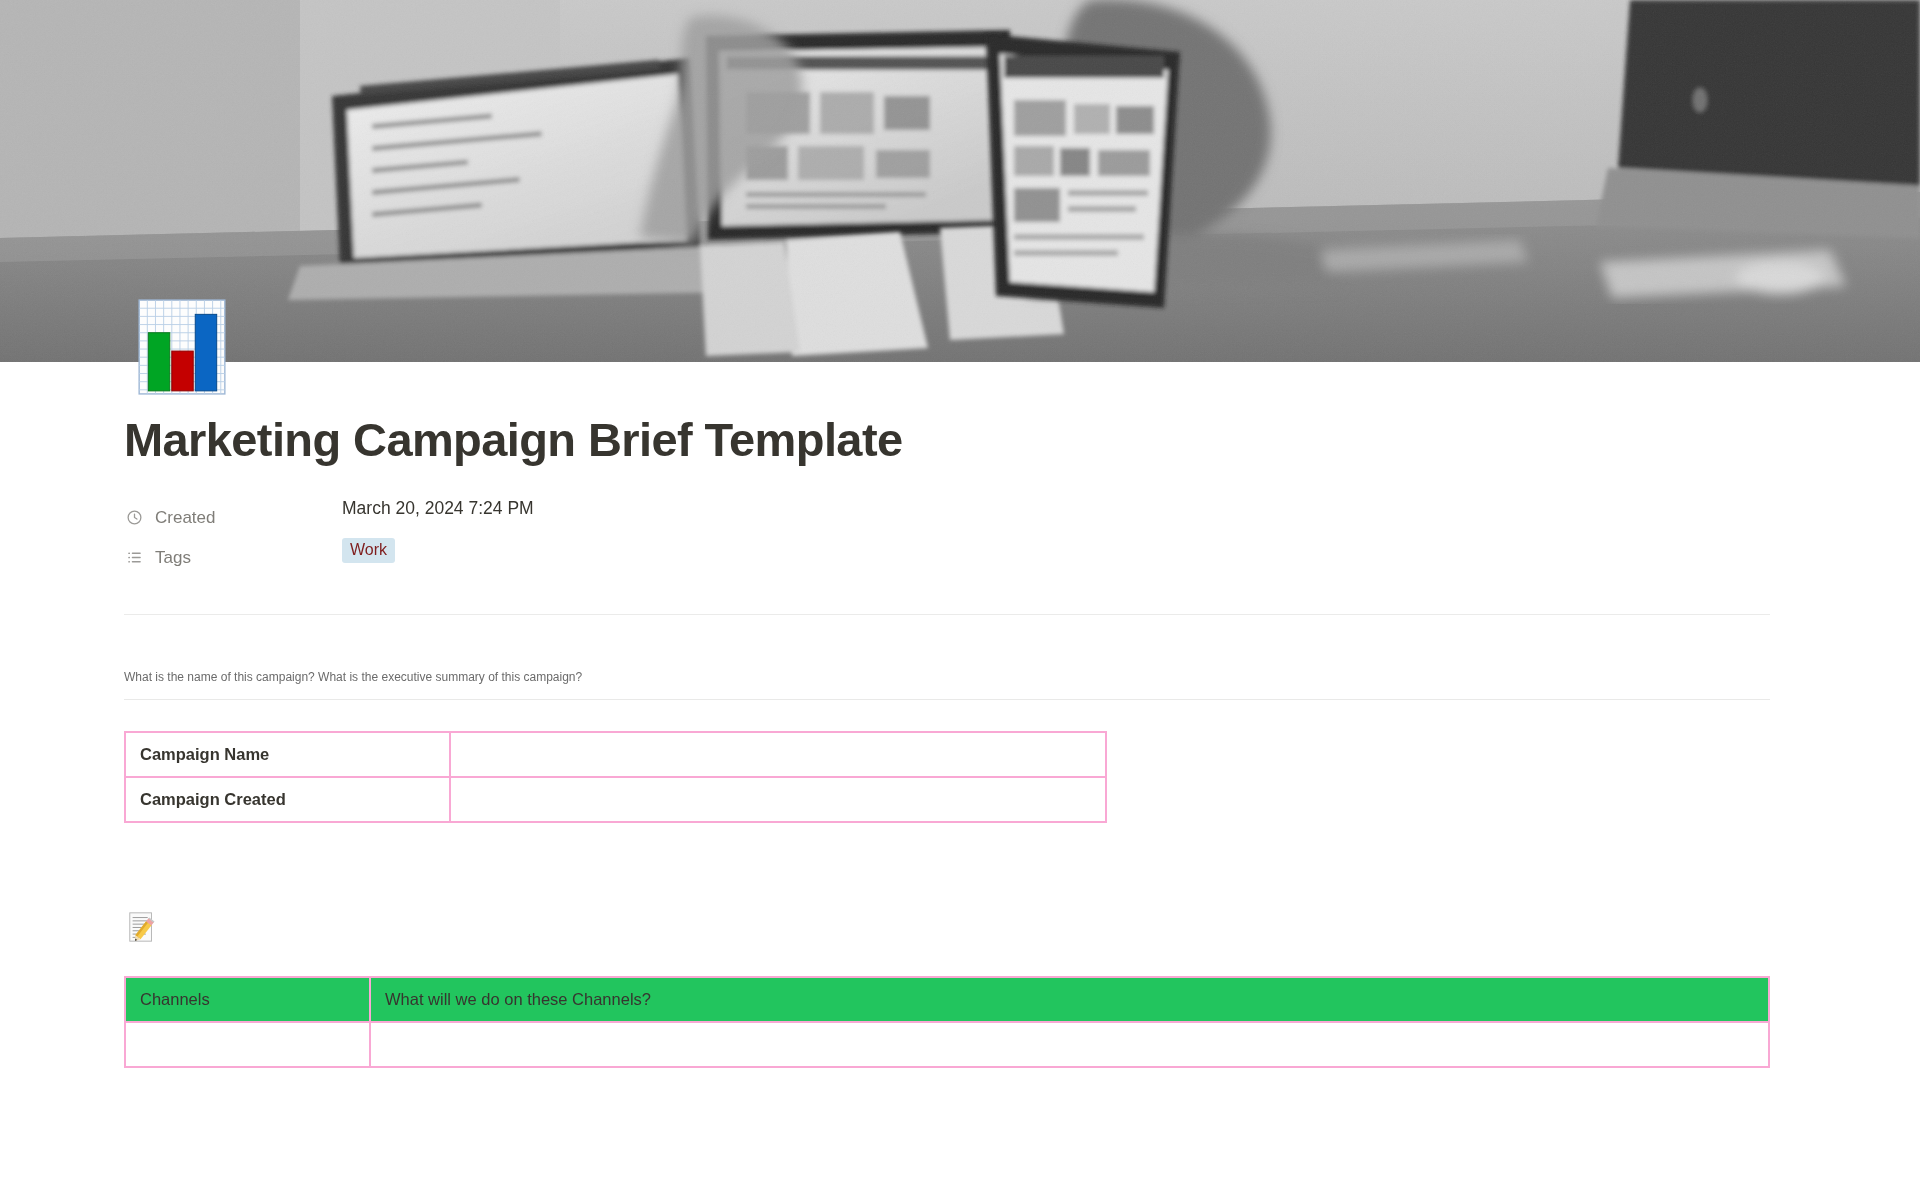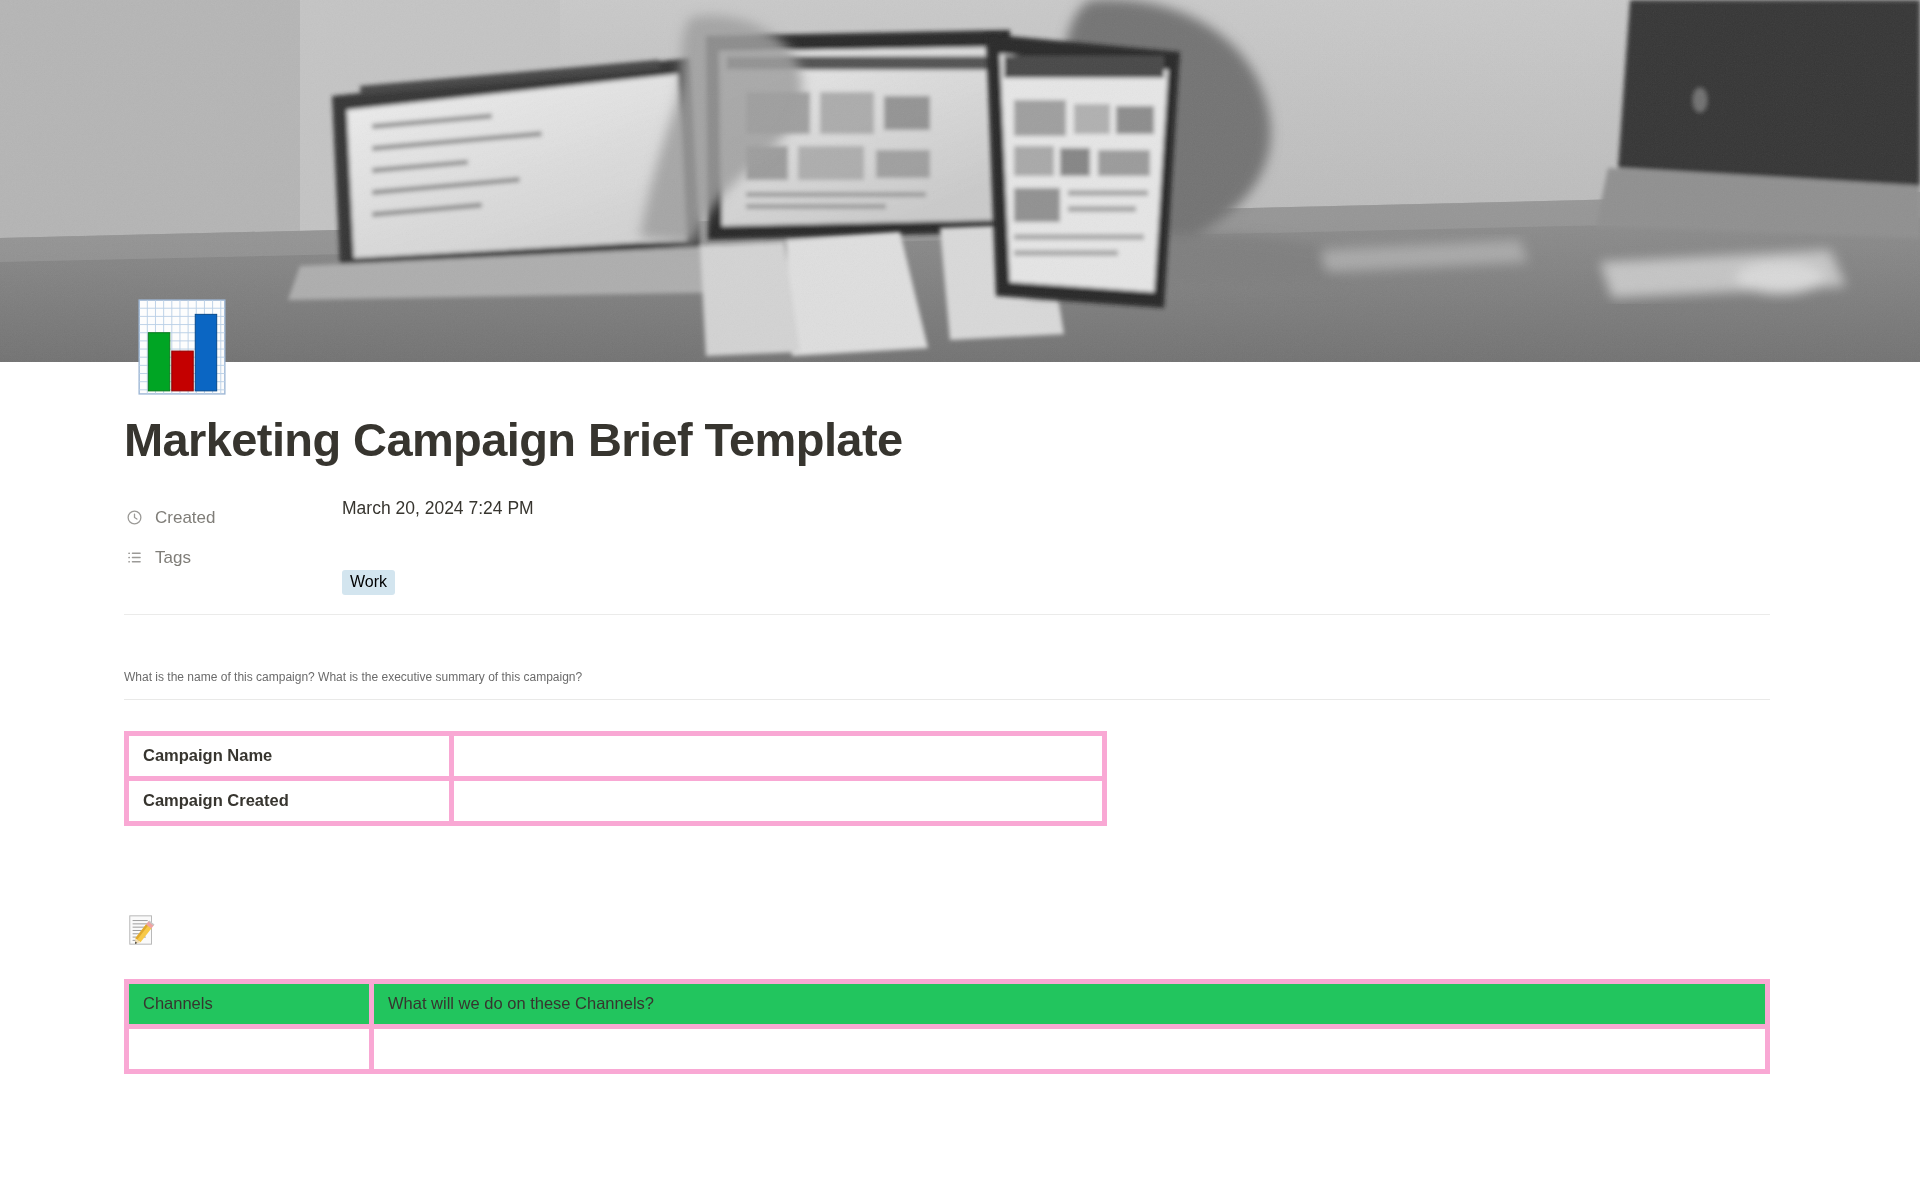--- a/index.html
+++ b/index.html
@@ -80,26 +80,25 @@
     flex: 0 0 20px;
   }
   .prop-icon svg { display:block; width: 17px; height: 17px; }
   .prop-val {
     color: #37352f;
     font-size: 17.5px;
   }
   .tag-pill {
     display: inline-block;
     background: #d3e5ef;
-    color: #000000;
+    color: #7f1d1d;
     font-size: 16px;
     border-radius: 3px;
     padding: 3px 8px 4px 8px;
     line-height: 1.15;
-    margin-top: 32px;
   }
 
   
   .divider {
     height: 1px;
     background: #ebebea;
     margin-top: 36px;
   }
   .sub-divider {
     height: 1px;
@@ -133,21 +132,21 @@
   }
 
   
   .tbl {
     border-collapse: collapse;
     table-layout: fixed;
     font-size: 16.5px;
     color: #37352f;
   }
   .tbl td, .tbl th {
-    border: 5px solid #f9a8d4;
+    border: 2px solid #f9a8d4;
     text-align: left;
     font-weight: normal;
     vertical-align: middle;
   }
 
   .tbl-details { width: 983px; margin-top: 31px; }
   .tbl-details td { height: 45px; padding: 0 14px; }
   .tbl-details td.k { width: 325px; font-weight: bold; }
 
   .tbl-channels { width: 100%; margin-top: 30px; }

